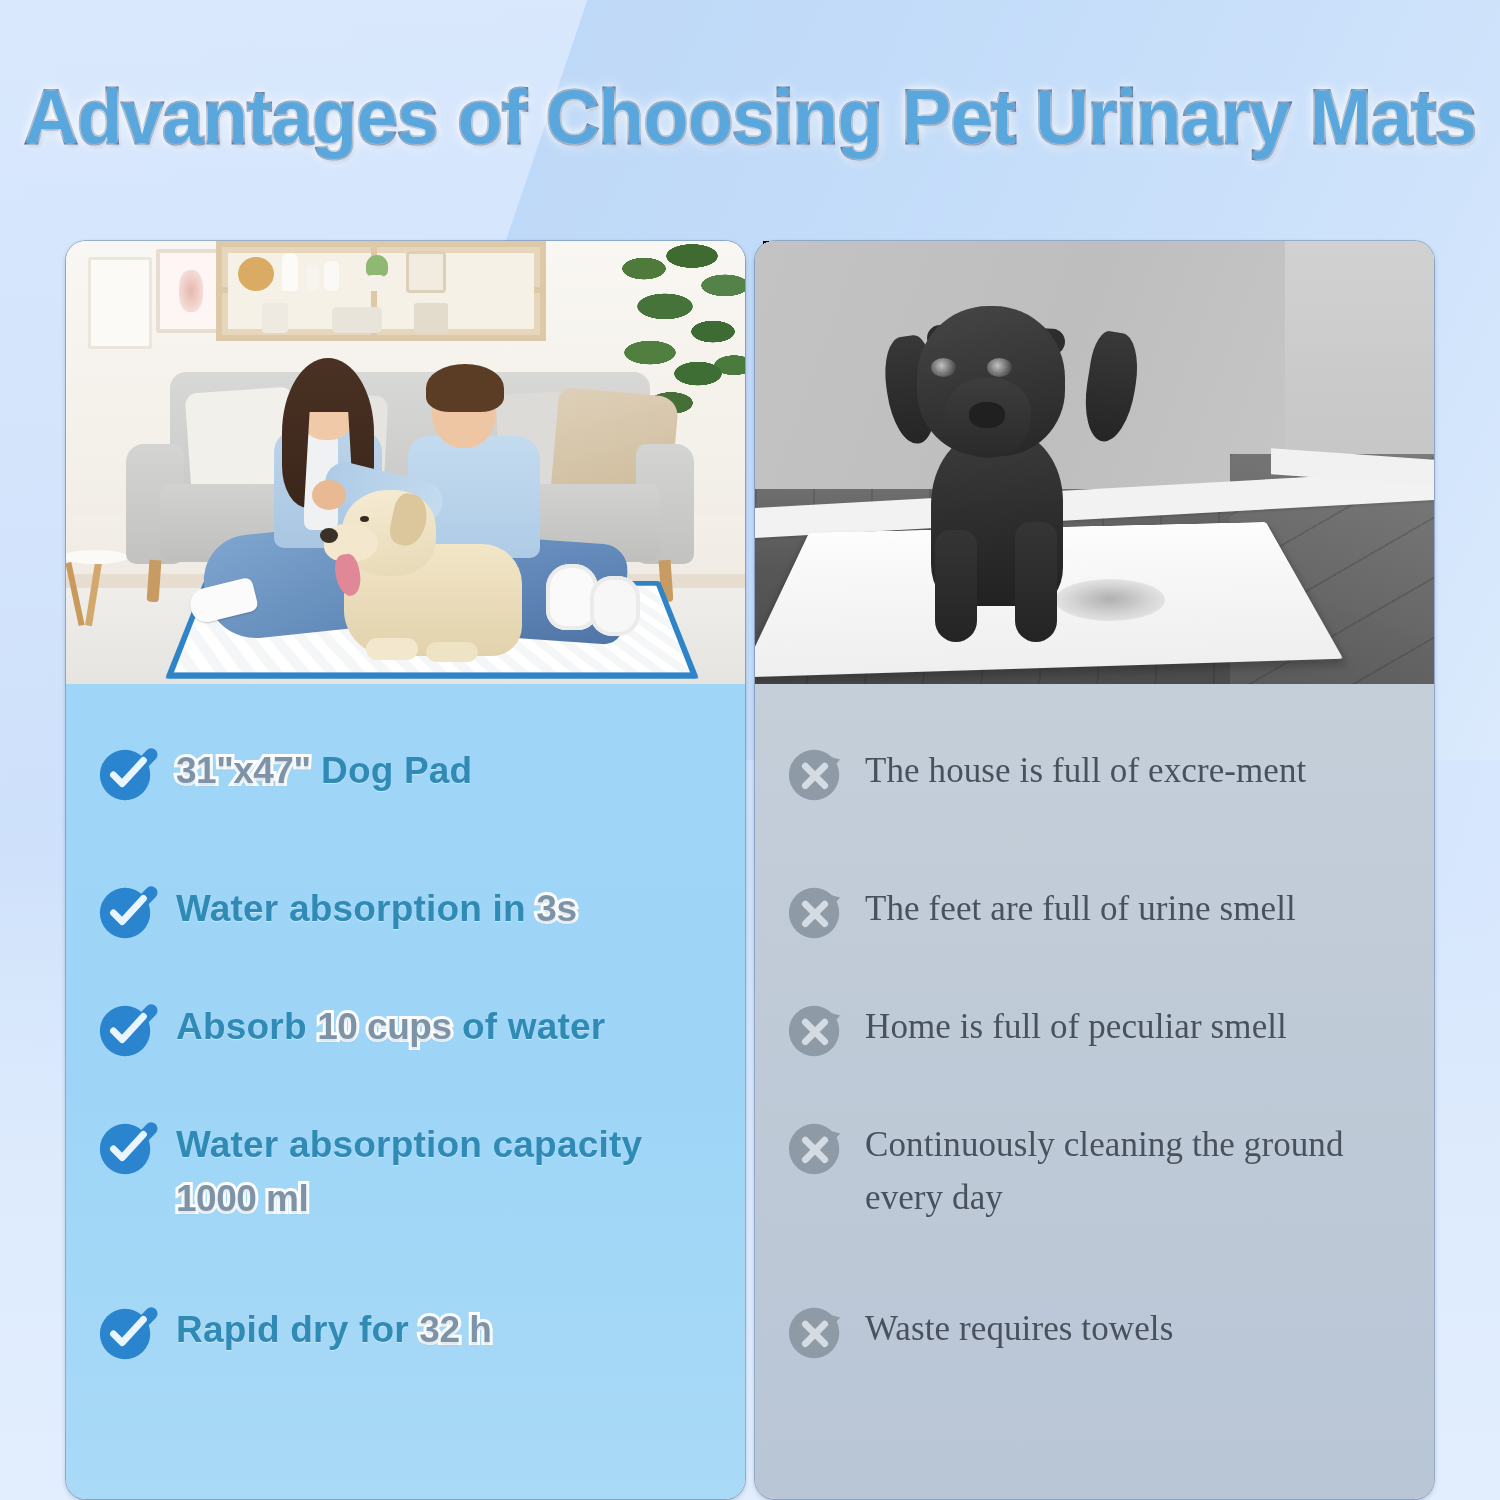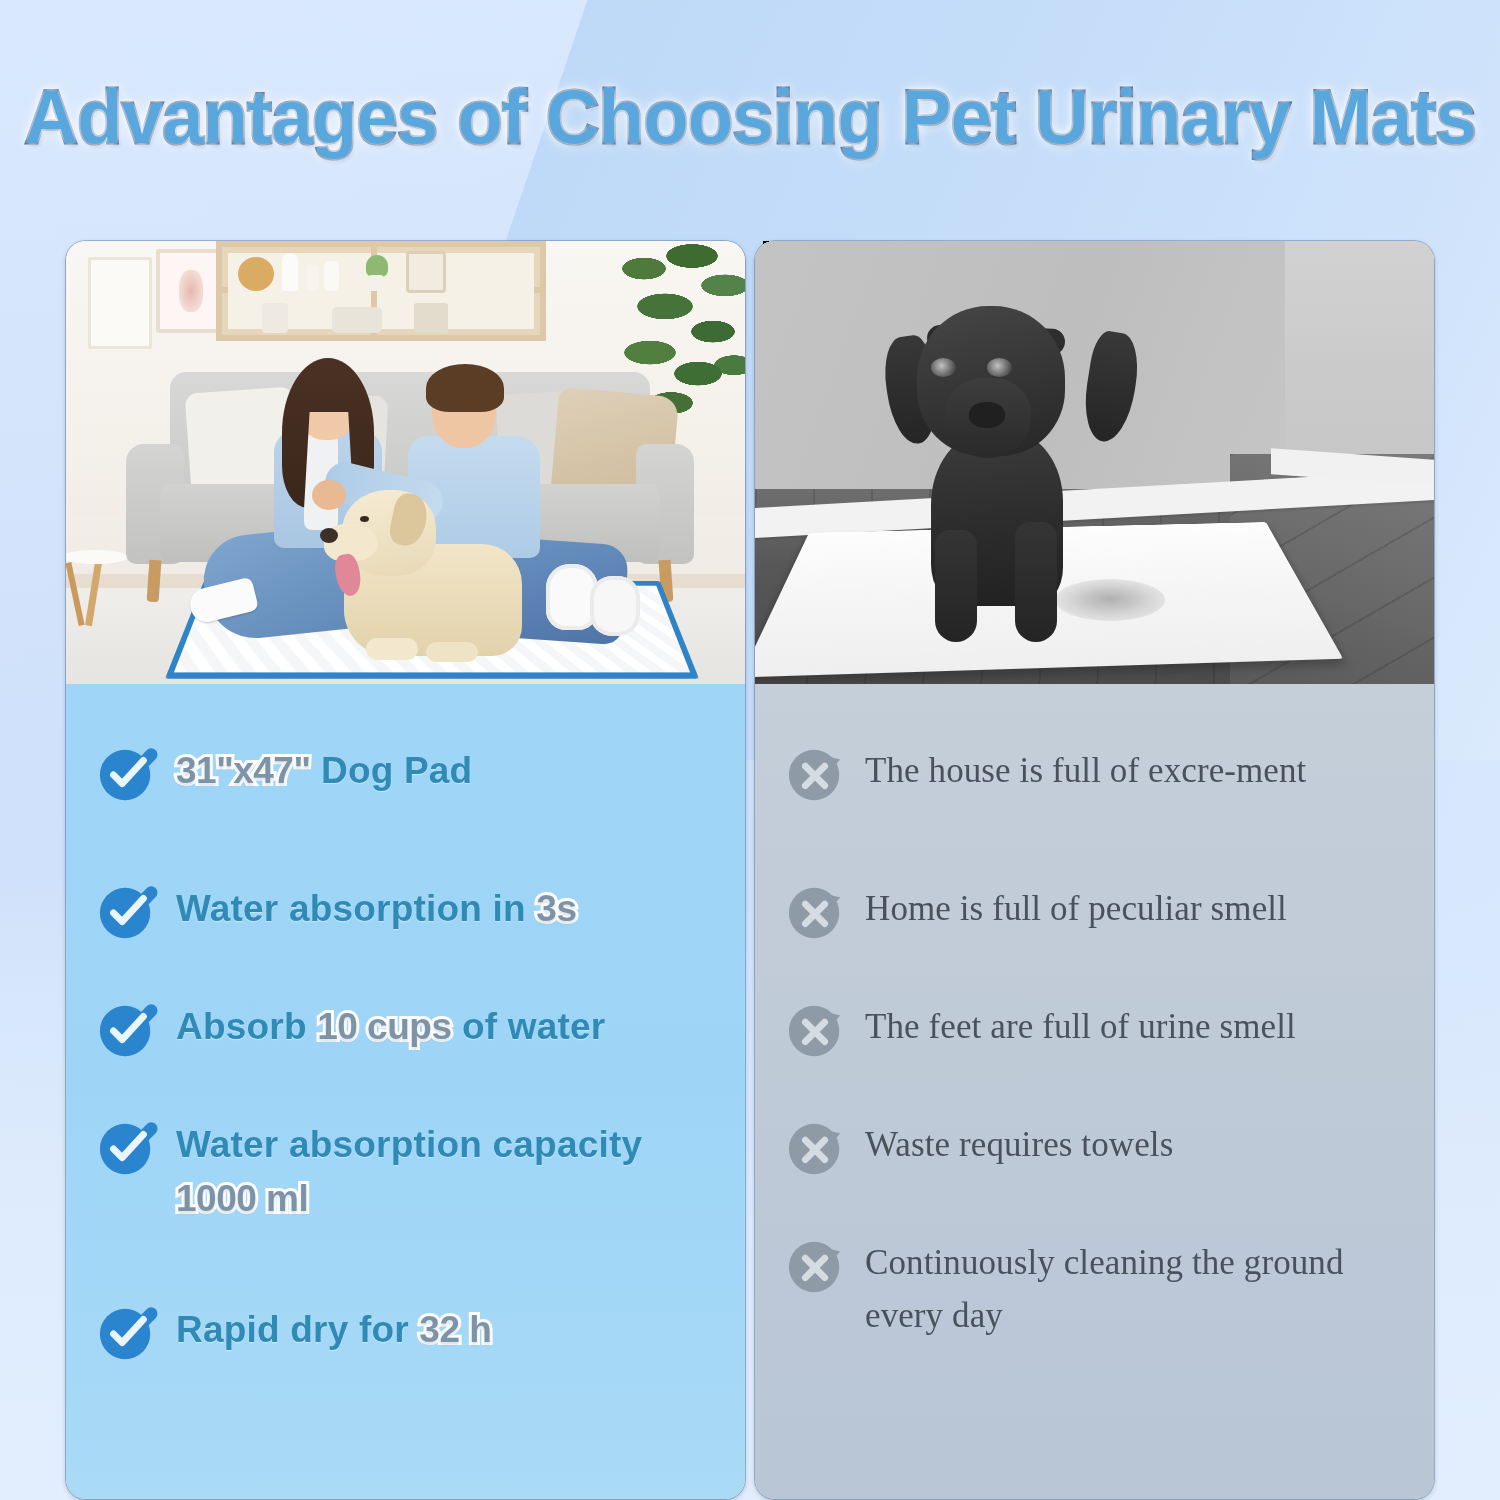--- a/index.html
+++ b/index.html
@@ -572,53 +572,53 @@
         </div>
 
         <div class="row">
           <div class="mark">
             <svg viewBox="0 0 64 64" aria-hidden="true">
               <circle cx="30" cy="34" r="26" fill="#8f9aa7"></circle>
               <path d="M41 14 L57 18 L36 41 Z" fill="#8f9aa7"></path>
               <path d="M21 25 L41 45 M41 25 L21 45" stroke="#d4dbe3" stroke-width="7" stroke-linecap="round"></path>
             </svg>
           </div>
-          <div class="row-text ntext">Home is full of peculiar smell</div>
+          <div class="row-text ntext">The feet are full of urine smell</div>
         </div>
 
         <div class="row">
           <div class="mark">
             <svg viewBox="0 0 64 64" aria-hidden="true">
               <circle cx="30" cy="34" r="26" fill="#8f9aa7"></circle>
               <path d="M41 14 L57 18 L36 41 Z" fill="#8f9aa7"></path>
               <path d="M21 25 L41 45 M41 25 L21 45" stroke="#d4dbe3" stroke-width="7" stroke-linecap="round"></path>
             </svg>
           </div>
-          <div class="row-text ntext">The feet are full of urine smell</div>
-        </div>
-
-        <div class="row">
+          <div class="row-text ntext">Home is full of peculiar smell</div>
+        </div>
+
+        <div class="row tall">
           <div class="mark">
             <svg viewBox="0 0 64 64" aria-hidden="true">
               <circle cx="30" cy="34" r="26" fill="#8f9aa7"></circle>
               <path d="M41 14 L57 18 L36 41 Z" fill="#8f9aa7"></path>
               <path d="M21 25 L41 45 M41 25 L21 45" stroke="#d4dbe3" stroke-width="7" stroke-linecap="round"></path>
             </svg>
           </div>
-          <div class="row-text ntext">Waste requires towels</div>
-        </div>
-
-        <div class="row tall">
+          <div class="row-text ntext">Continuously cleaning the ground every day</div>
+        </div>
+
+        <div class="row">
           <div class="mark">
             <svg viewBox="0 0 64 64" aria-hidden="true">
               <circle cx="30" cy="34" r="26" fill="#8f9aa7"></circle>
               <path d="M41 14 L57 18 L36 41 Z" fill="#8f9aa7"></path>
               <path d="M21 25 L41 45 M41 25 L21 45" stroke="#d4dbe3" stroke-width="7" stroke-linecap="round"></path>
             </svg>
           </div>
-          <div class="row-text ntext">Continuously cleaning the ground every day</div>
+          <div class="row-text ntext">Waste requires towels</div>
         </div>
 
       </div>
     </div>
 
   </div>
 </div>
 
 </body></html>

